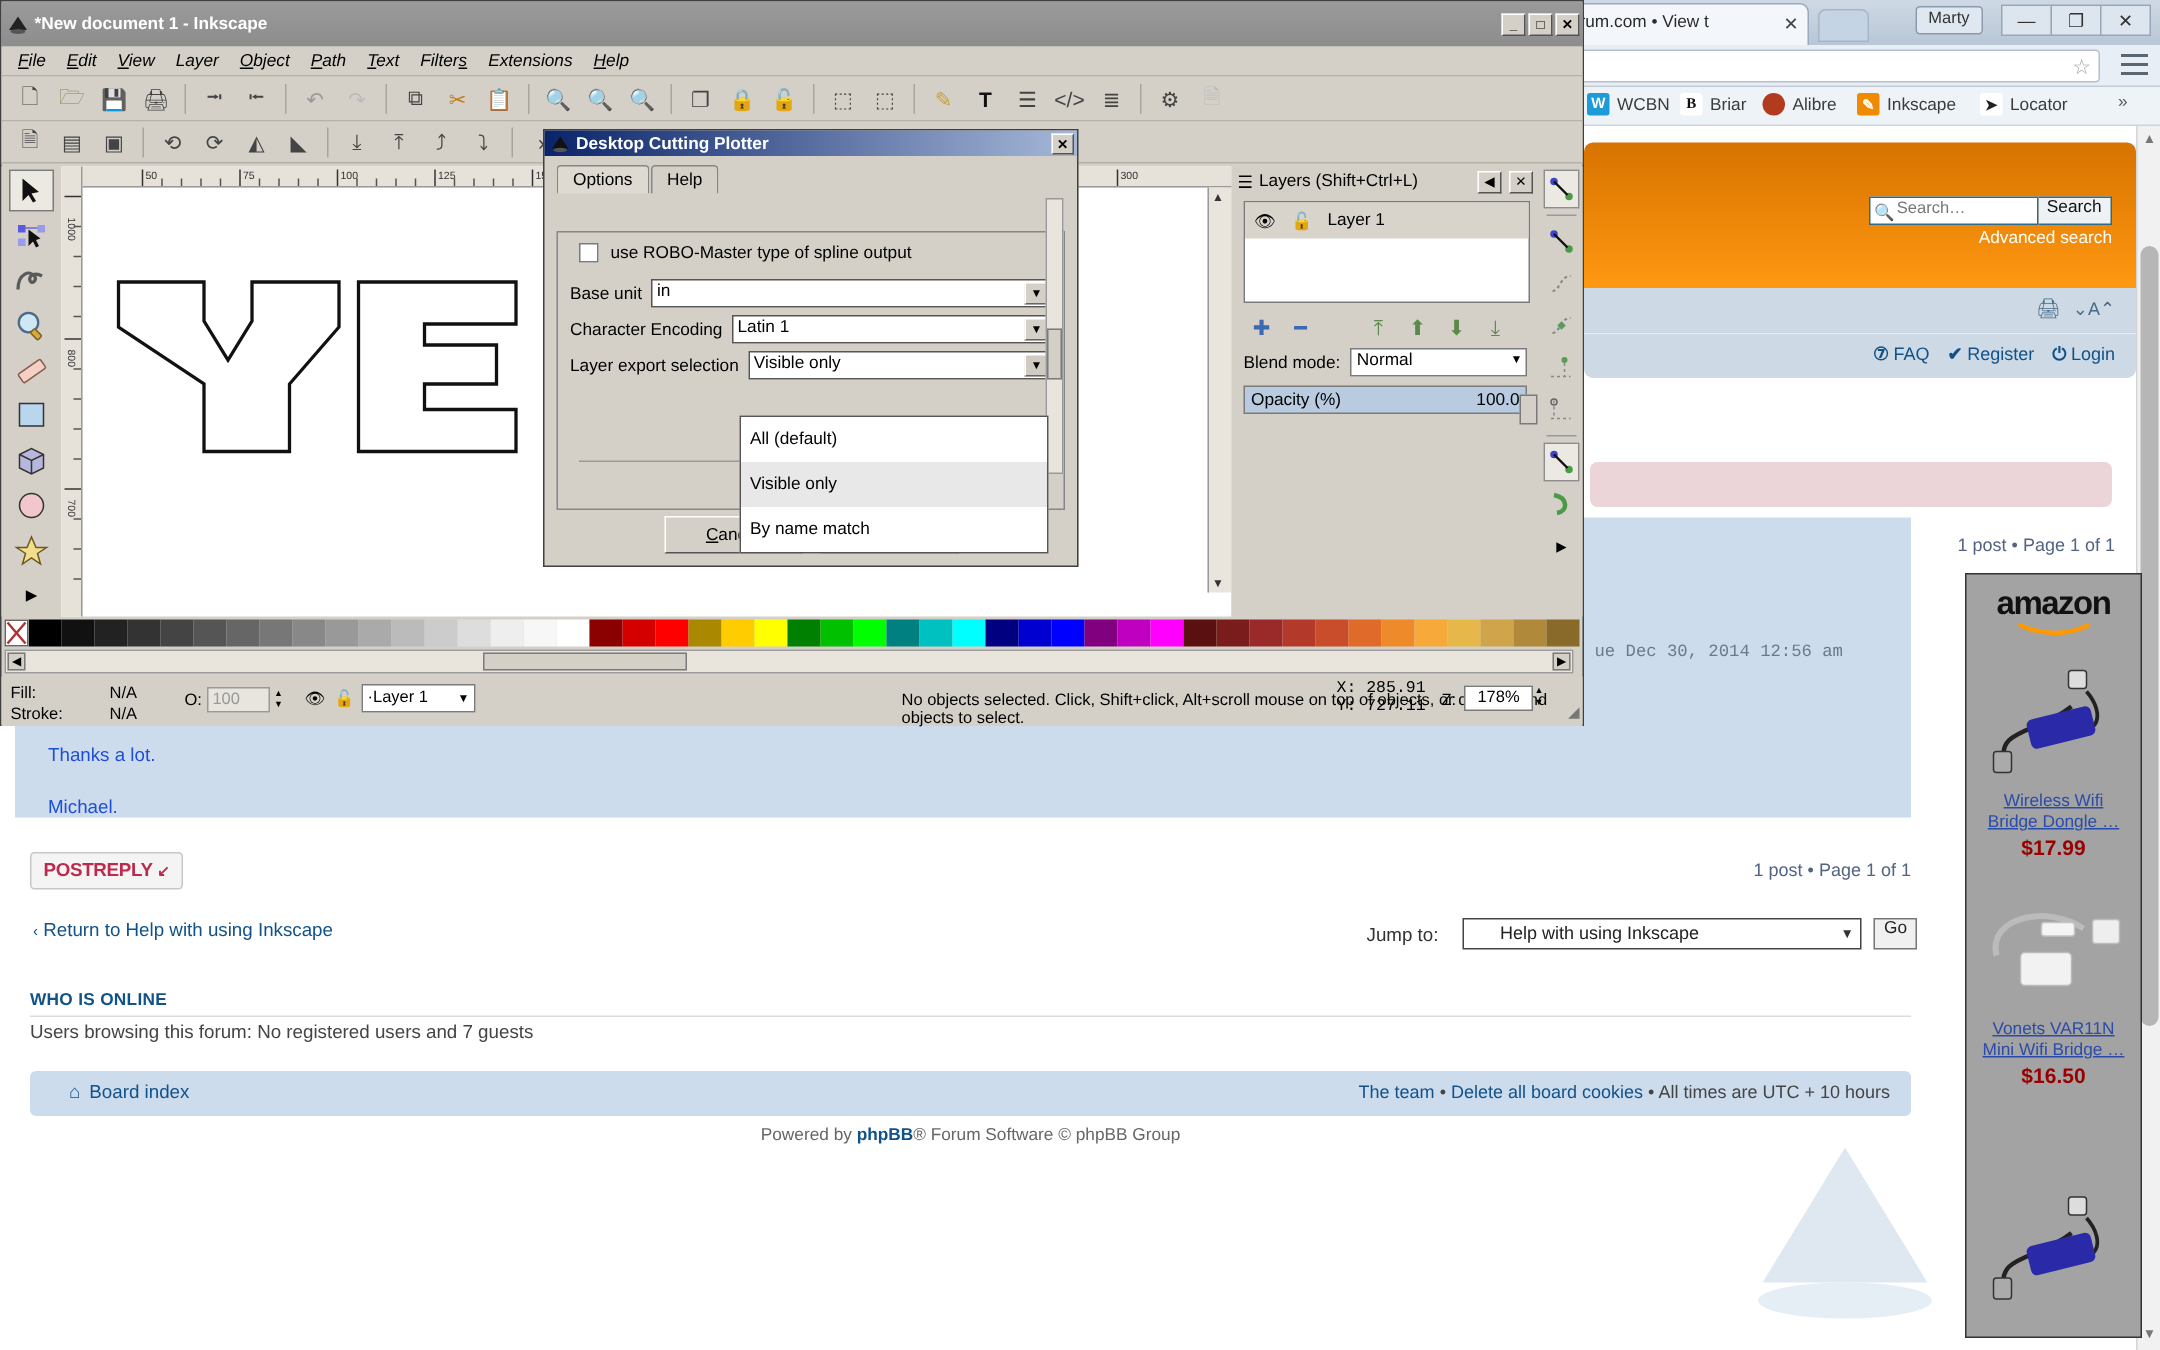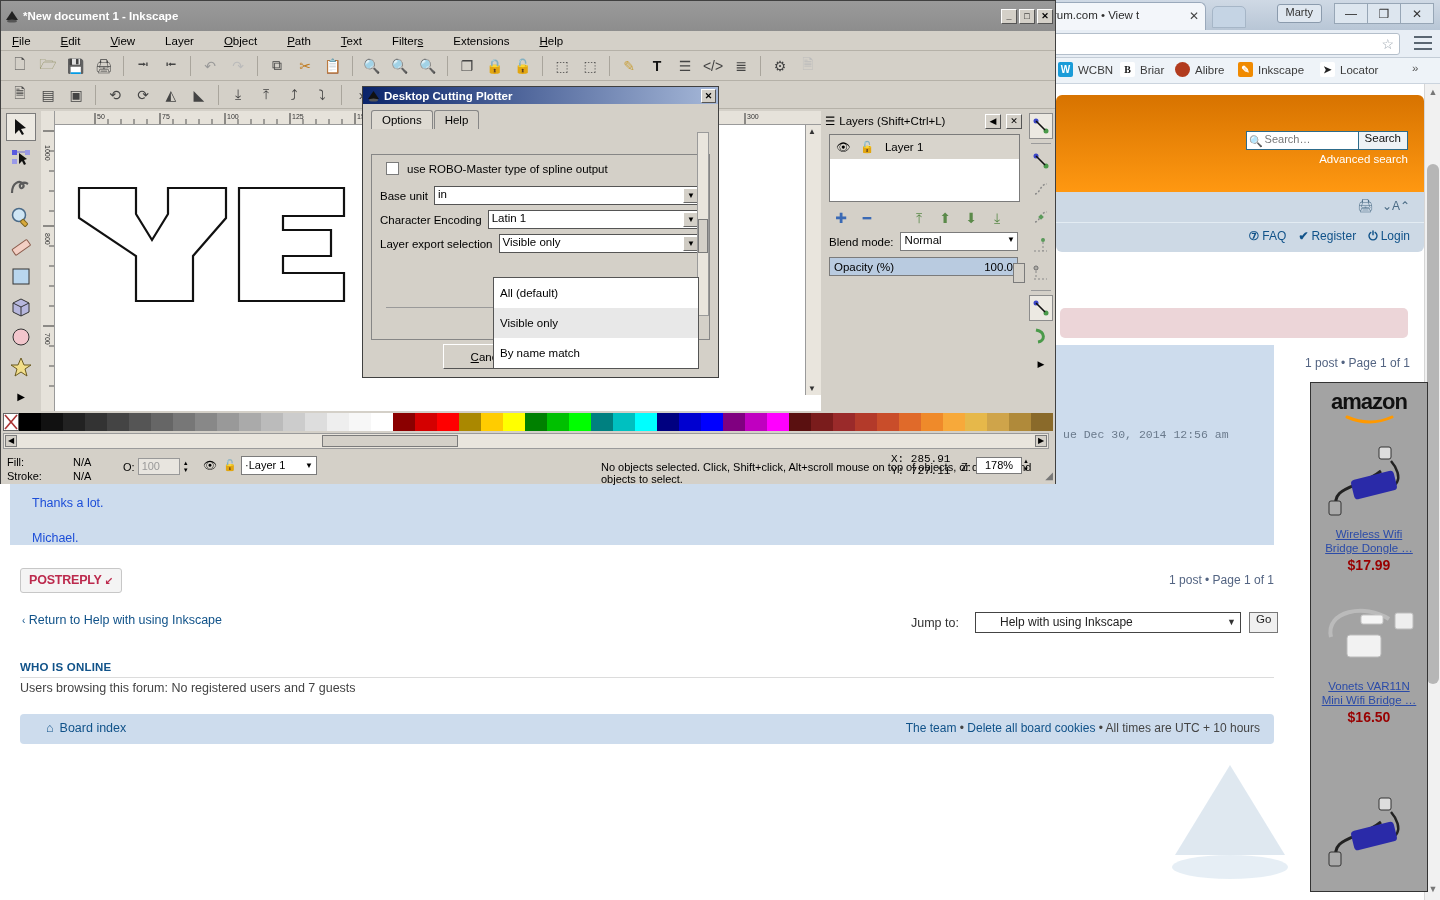--- a/index.html
+++ b/index.html
@@ -185,22 +185,23 @@
   }
   .ink-title .t-ico { width:14px; height:13px; margin-right:4px; }
   .ink-wbtns { margin-left:auto; display:flex; }
   .ink-wbtn {
     width:16px; height:15px; background:#d4d0c8; border:1px solid #fff;
     border-right-color:#555; border-bottom-color:#555; margin-left:2px;
     font-size:9px; line-height:12px; text-align:center; color:#000;
   }
   .ink-menubar {
     height:20px; background:#d4d0c8; display:flex; align-items:center;
-    padding-left:5px; gap:18px; font-size:11.5px; color:#000;
+    padding-left:5px; gap:2px; font-size:11.5px; color:#000;
     border-bottom:1px solid #b5b1a8;
+    font-style:italic;
   }
   .ink-menubar span { padding:2px 6px; }
   .ink-toolbar {
     height:30px; background:#d4d0c8; display:flex; align-items:center;
     padding-left:6px; gap:2px; border-bottom:1px solid #b5b1a8;
   }
   .tb-btn { width:26px; height:24px; display:flex; align-items:center; justify-content:center;
             font-size:14px; color:#444; }
   .tb-sep { width:1px; height:20px; background:#a9a59c; margin:0 4px; }
 
@@ -455,20 +456,23 @@
     </div>
     <div class="team-links">
       <span>The team</span>
       <span class="team-plain"> • </span>
       <span>Delete all board cookies</span>
       <span class="team-plain"> • </span>
       <span class="team-plain">All times are UTC + 10 hours</span>
     </div>
   </div>
 
+  <div class="powered">
+    <span>Powered by </span><b>phpBB</b><span>® Forum Software © phpBB Group</span>
+  </div>
 
   <div class="amz-panel">
     <div class="amz-logo">amazon</div>
     <svg class="amz-smile" viewBox="0 0 50 10">
       <path d="M2,2 Q25,12 47,2" stroke="#f90" stroke-width="3" fill="none" stroke-linecap="round"></path>
     </svg>
 
     <svg class="prod-img" style="left:8px; top:48px; width:100px; height:90px;" viewBox="0 0 100 90">
       <path d="M18,78 C10,55 40,58 62,40" stroke="#222" stroke-width="3" fill="none"></path>
       <path d="M72,30 C86,46 78,62 62,52" stroke="#222" stroke-width="2.5" fill="none"></path>

